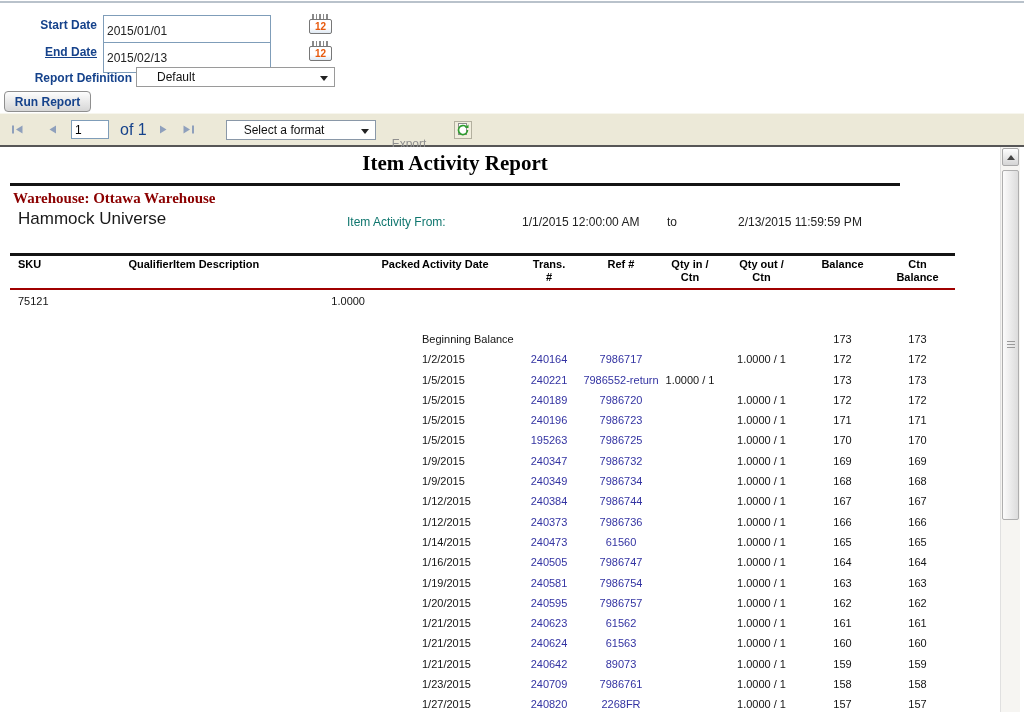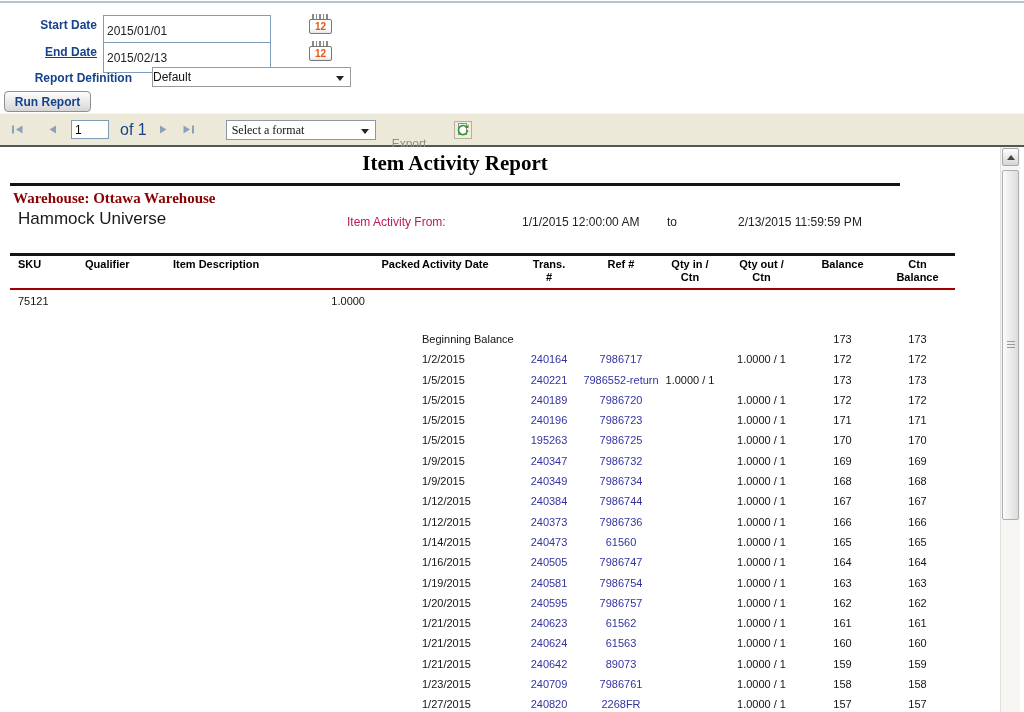--- a/index.html
+++ b/index.html
@@ -21,66 +21,66 @@
   #inp-end   { top:39px; left:103px; width:168px; }
   .cal { position:absolute; width:23px; height:20px; cursor:pointer; }
   #cal-start { top:11px; left:309px; }
   #cal-end   { top:38px; left:309px; }
   .cal-spiral { height:5px; margin:0 3px;
                 background:repeating-linear-gradient(90deg,#8a8a8a 0 1.5px, transparent 1.5px 3.5px); }
   .cal-face { height:15px; border:1px solid #777; border-radius:2px;
               background:linear-gradient(#ffffff 60%, #dfe9f3);
               color:#e8590c; font-size:10px; font-weight:bold; text-align:center; line-height:14px; }
   .p-select { position:absolute; height:20px; border:1px solid #9a9a9a; background:#fff; font-size:12px;
-              color:#111; line-height:18px; padding-left:0; cursor:pointer;margin-left:16px; }
+              color:#111; line-height:18px; padding-left:20px; cursor:pointer; }
   #sel-def { top:64px; left:136px; width:199px; }
   .sel-arrow { position:absolute; right:6px; top:8px; width:0; height:0;
                border-left:4px solid transparent; border-right:4px solid transparent; border-top:5px solid #222; }
   .run-btn { position:absolute; top:88px; left:4px; width:87px; height:21px; border:1px solid #8f8f8f;
              border-radius:4px; background:linear-gradient(#fdfdfd,#d6d6d6); color:#15428b; font-weight:bold;
              font-size:12px; font-family:"Liberation Sans",sans-serif; cursor:pointer; }
 
   
   .toolbar { position:absolute; top:113px; left:0; width:1024px; height:34px; background:#ece9d8;
              border-top:1px solid #f7f6ee; border-bottom:2px solid #565656;
              display:flex; align-items:center; padding-left:10px; }
   .pg-btn { display:inline-flex; cursor:pointer; }
   .pg-input { width:38px; height:19px; border:1px solid #7f9db9; font-size:12px; padding:0 3px;
               margin-left:14px; font-family:"Liberation Sans",sans-serif; }
   .of-label { color:#15428b; font-size:16px; margin-left:11px; }
   .fmt-select { position:relative; width:150px; height:20px; border:1px solid #8a98a8; background:#fff;
-                font-size:12px; line-height:18px; padding-left:5px; margin-left:30px; cursor:pointer; color:#111;font-family:Liberation Serif, serif; }
+                font-size:12px; line-height:18px; padding-left:17px; margin-left:30px; cursor:pointer; color:#111; }
   .export { color:#8f8f8f; font-size:12px; margin-left:16px; cursor:default;margin-top:29px; }
   .refresh { margin-left:28px; width:18px; height:18px; border:1px solid #b3b09f; background:#f1eede;
              display:flex; align-items:center; justify-content:center; cursor:pointer; }
 
   
   .report { position:absolute; top:147px; left:0; width:1000px; height:565px; background:#fff; }
   .rtitle { position:absolute; top:4px; left:10px; width:890px; text-align:center;
             font-family:"Liberation Serif",serif; font-weight:bold; font-size:21px; color:#000; }
   .title-rule { position:absolute; top:36px; left:10px; width:890px; height:3px; background:#141414; }
   .warehouse { position:absolute; top:43px; left:13px; font-family:"Liberation Serif",serif;
                font-weight:bold; font-size:15px; color:#8b0000; }
   .customer { position:absolute; top:62px; left:18px; font-size:17px; color:#1a1a1a; }
-  .af-label { position:absolute; top:68px; left:347px; font-size:12px; color:#be185d; }
+  .af-label { position:absolute; top:68px; left:347px; font-size:12px; color:#0f766e; }
   .af-from  { position:absolute; top:68px; left:522px; font-size:12px; color:#222; }
   .af-sep   { position:absolute; top:68px; left:667px; font-size:12px; color:#222; }
   .af-to    { position:absolute; top:68px; left:738px; font-size:12px; color:#222; }
   .table-rule { position:absolute; top:106px; left:10px; width:945px; height:3px; background:#141414; }
   .red-rule   { position:absolute; top:141px; left:10px; width:945px; height:2px; background:#a00000; }
 
   .grid { display:grid; grid-template-columns:67px 88px 192px 55px 98px 62px 82px 56px 87px 75px 75px; }
   .header-row { position:absolute; top:111px; left:18px; width:937px; font-weight:bold; font-size:11px;
                 line-height:13px; color:#000; white-space:pre-line; }
   .item-row { position:absolute; top:148px; left:18px; width:937px; font-size:11px; line-height:13px; color:#141414; }
   .rows { position:absolute; top:182px; left:18px; width:937px; }
   .trow { height:20.3px; line-height:20.3px; font-size:11px; color:#141414; }
 
   .c-sku   { text-align:left; }
-  .c-qual  { text-align:left; }
+  .c-qual  { text-align:right; }
   .c-desc  { text-align:left; max-width:180px; }
   .c-packed{ text-align:right; }
   .c-date  { text-align:left; padding-left:2px; }
   .c-trans { text-align:center; }
   .c-ref   { text-align:center; }
   .c-qin   { text-align:center; }
   .c-qout  { text-align:center; }
   .c-bal   { text-align:center; }
   .c-ctn   { text-align:center; }
   .header-row .c-trans { text-align:center; }

